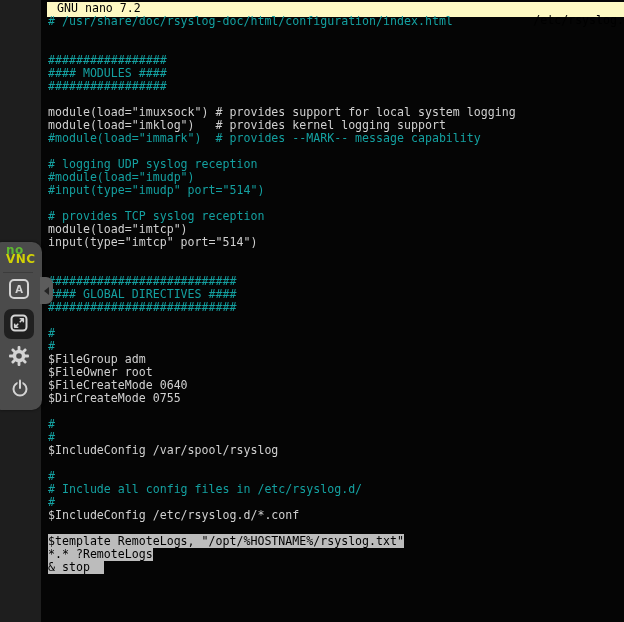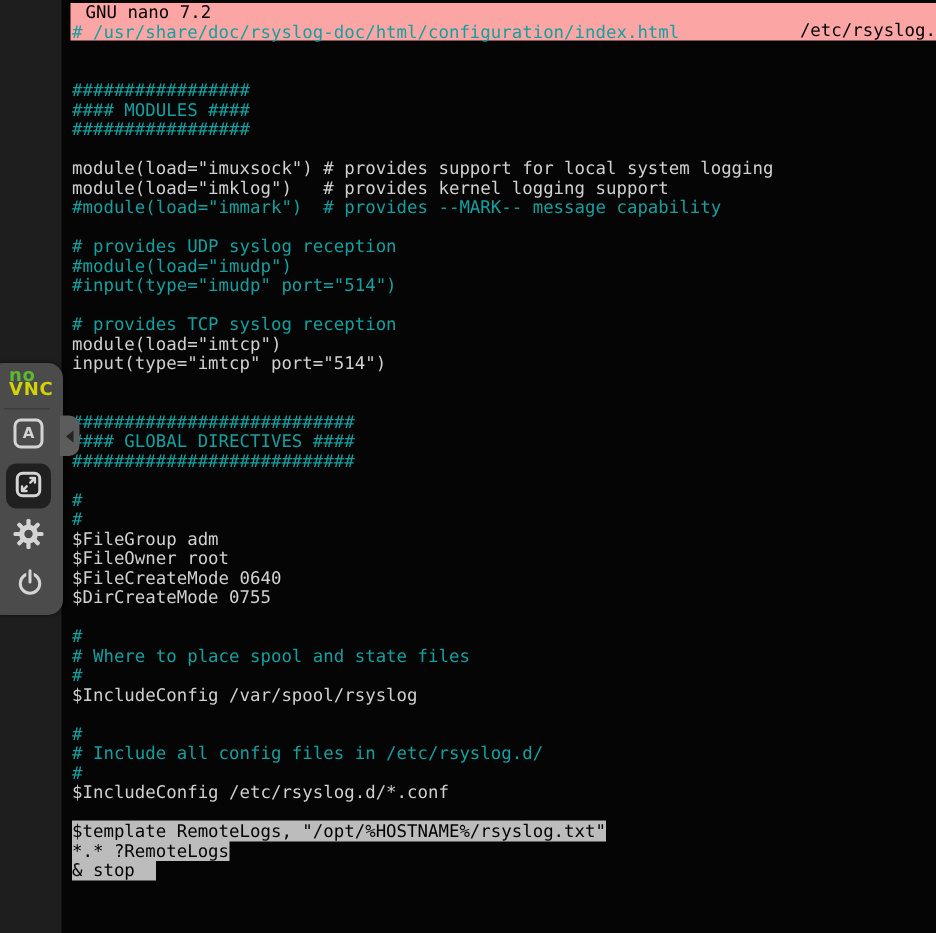--- a/index.html
+++ b/index.html
@@ -5,22 +5,22 @@
   * { margin:0; padding:0; box-sizing:border-box; }
   html,body { width:624px; height:622px; }
   body { font-family:"DejaVu Sans Mono", monospace; background:#050505; }
 
   .screen { position:relative; width:624px; height:622px; background:#050505; overflow:hidden; }
 
   
   .left-strip { position:absolute; left:0; top:0; width:41px; height:622px; background:#1e1e1e; }
 
   
-  .titlebar { position:absolute; left:47px; right:0; top:2px; height:25px;
-              background:#fca5a5; color:#000;
+  .titlebar { position:absolute; left:47px; right:0; top:2px; height:15px;
+              background:#fef9c3; color:#000;
               font-size:11.6px; line-height:13px; white-space:pre; }
   .titlebar .app { position:absolute; left:10px; top:0; }
   .titlebar .file { position:absolute; right:0; top:12px; }
 
   
   .editor { position:absolute; left:48px; top:15px; right:0; }
   .line { height:13px; line-height:13px; white-space:pre;
           font-size:11.6px; color:#d0d0d0; }
   .line.comment { color:#14a0a0; }
   .line.code { color:#d0d0d0; }
@@ -71,42 +71,41 @@
       <div class="line"> </div>
       <div class="line"> </div>
       <div class="line comment">#################</div>
       <div class="line comment">#### MODULES ####</div>
       <div class="line comment">#################</div>
       <div class="line"> </div>
       <div class="line code">module(load="imuxsock") # provides support for local system logging</div>
       <div class="line code">module(load="imklog")   # provides kernel logging support</div>
       <div class="line comment">#module(load="immark")  # provides --MARK-- message capability</div>
       <div class="line"> </div>
-      <div class="line comment"># provides UDP syslog reception</div>
+      <div class="line comment"># logging UDP syslog reception</div>
       <div class="line comment">#module(load="imudp")</div>
       <div class="line comment">#input(type="imudp" port="514")</div>
       <div class="line"> </div>
       <div class="line comment"># provides TCP syslog reception</div>
       <div class="line code">module(load="imtcp")</div>
       <div class="line code">input(type="imtcp" port="514")</div>
       <div class="line"> </div>
       <div class="line"> </div>
       <div class="line comment">###########################</div>
       <div class="line comment">#### GLOBAL DIRECTIVES ####</div>
       <div class="line comment">###########################</div>
       <div class="line"> </div>
       <div class="line comment">#</div>
       <div class="line comment">#</div>
       <div class="line code">$FileGroup adm</div>
       <div class="line code">$FileOwner root</div>
       <div class="line code">$FileCreateMode 0640</div>
       <div class="line code">$DirCreateMode 0755</div>
       <div class="line"> </div>
       <div class="line comment">#</div>
-      <div class="line comment"># Where to place spool and state files</div>
       <div class="line comment">#</div>
       <div class="line code">$IncludeConfig /var/spool/rsyslog</div>
       <div class="line"> </div>
       <div class="line comment">#</div>
       <div class="line comment"># Include all config files in /etc/rsyslog.d/</div>
       <div class="line comment">#</div>
       <div class="line code">$IncludeConfig /etc/rsyslog.d/*.conf</div>
       <div class="line"> </div>
       <div class="line selected"><span class="sel">$template RemoteLogs, "/opt/%HOSTNAME%/rsyslog.txt"</span></div>
       <div class="line selected"><span class="sel">*.* ?RemoteLogs</span></div>

